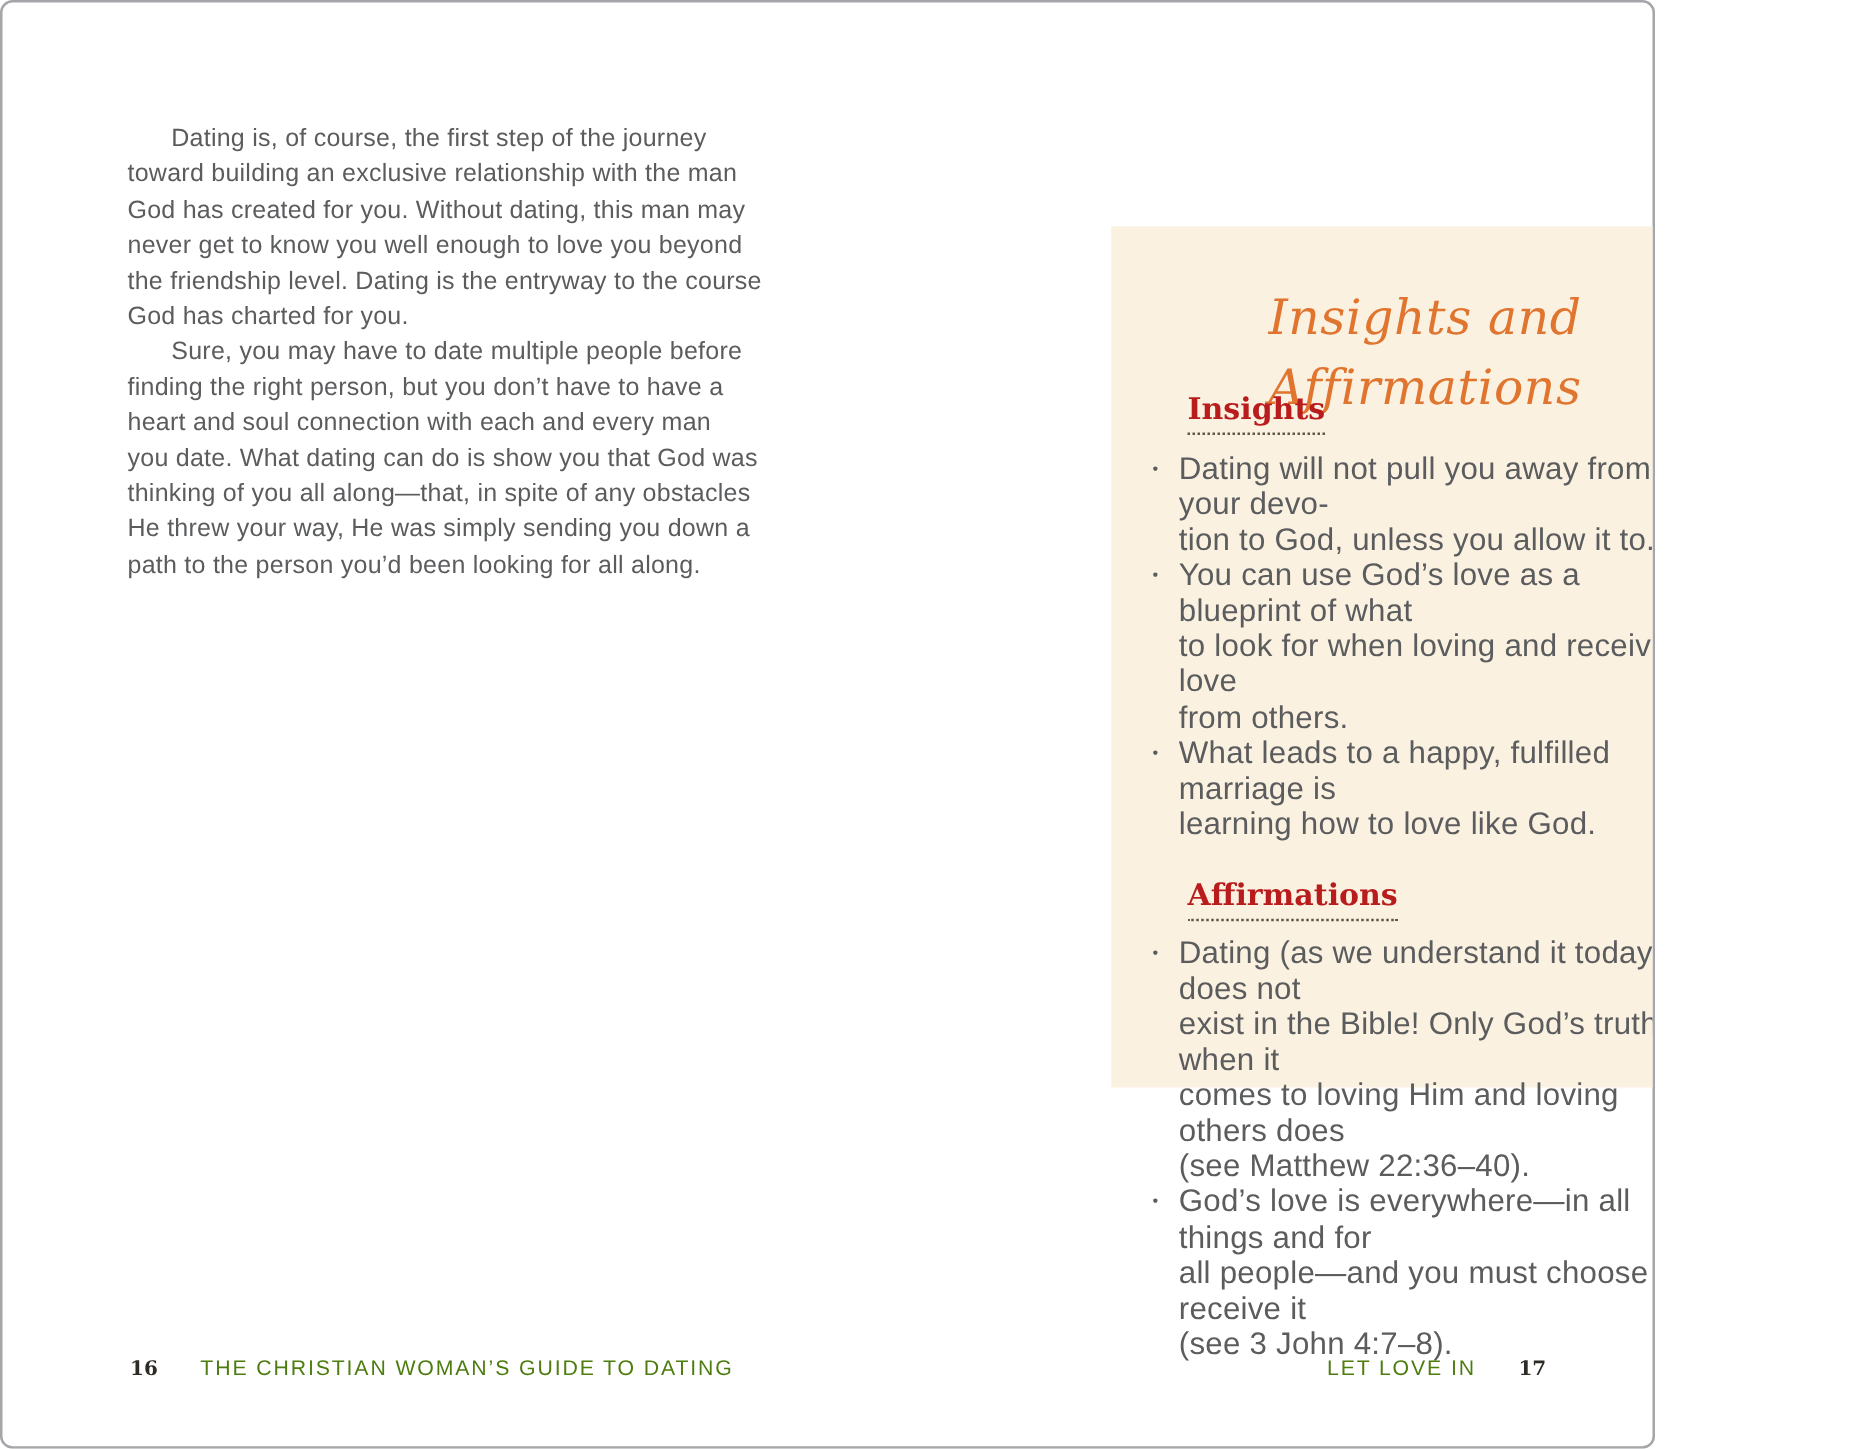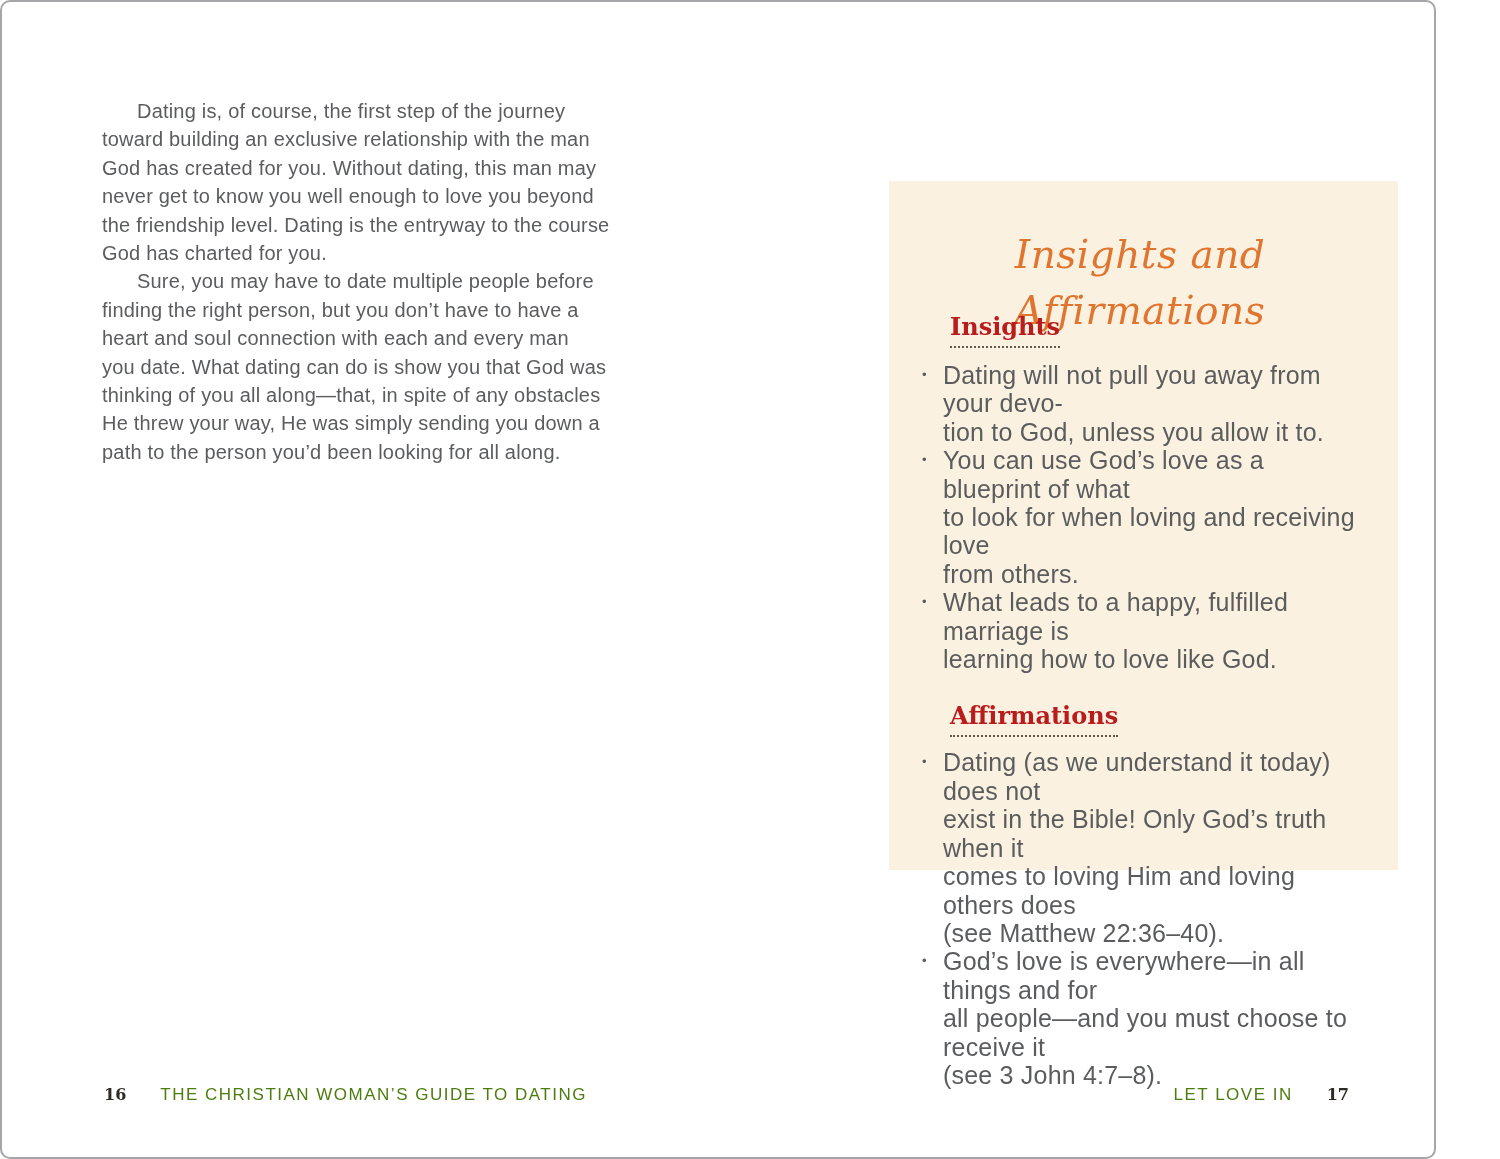--- a/index.html
+++ b/index.html
@@ -1,19 +1,19 @@
 <!DOCTYPE html>
 <html><head>
 <meta charset="utf-8">
 <style>
   * { margin: 0; padding: 0; box-sizing: border-box; }
   html, body { background: #ffffff; }
   .frame {
     position: relative;
-    width: 1436px;
+    width: 1324px;
     height: 1159px;
     background: #ffffff;
     border: 2px solid #a5a6a9;
     border-radius: 10px;
     overflow: hidden;
     font-family: "Liberation Sans", sans-serif;
   }
 
   
   .body-text {

